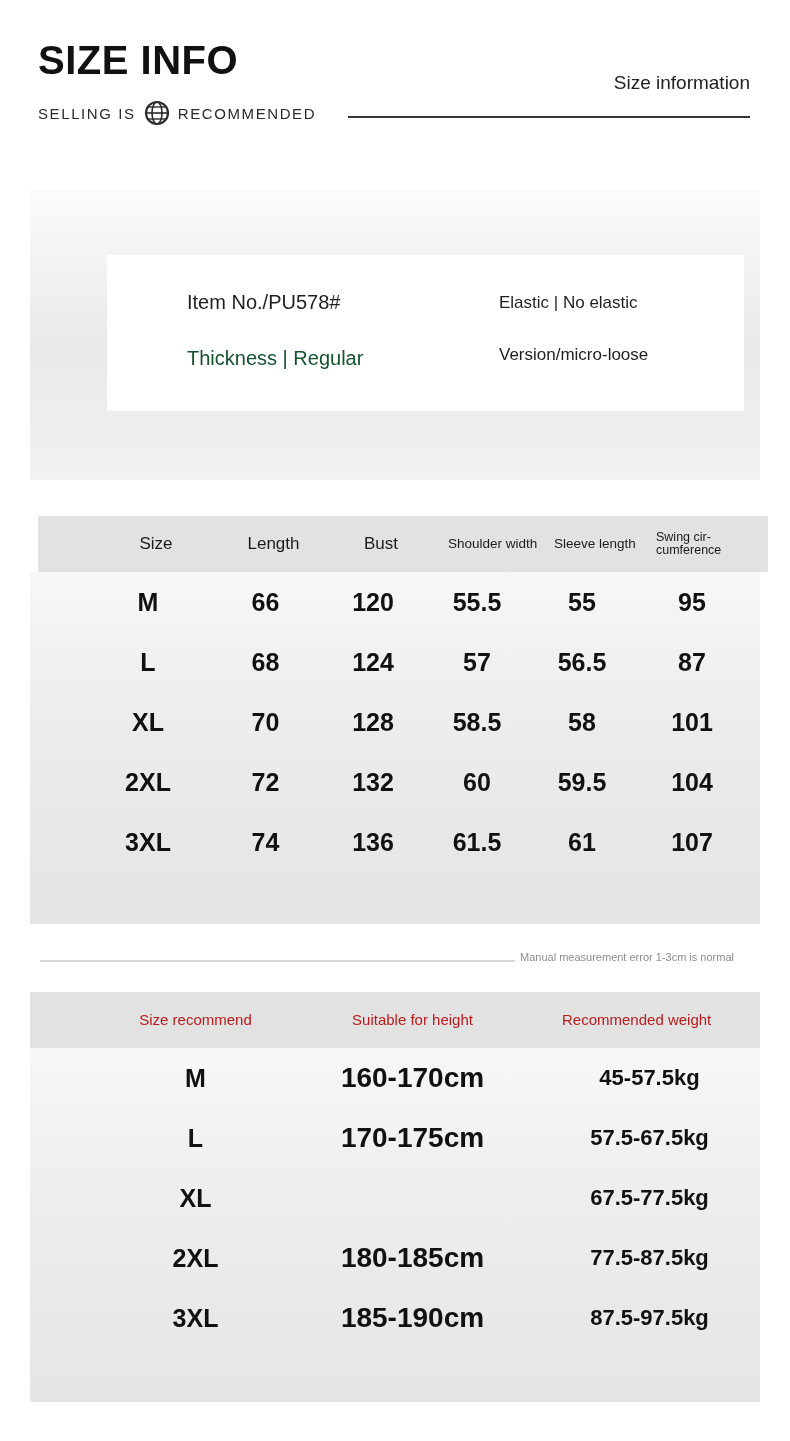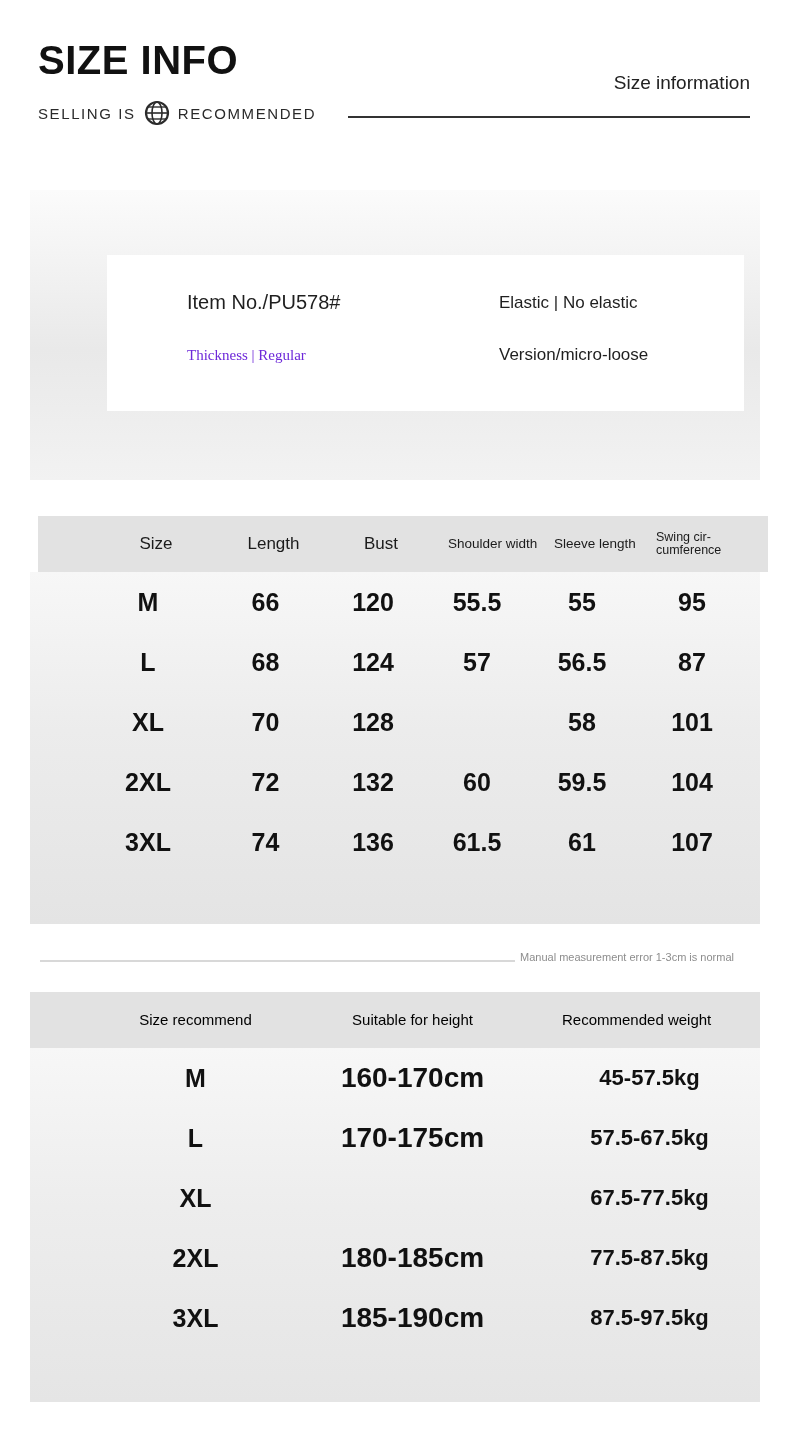--- a/index.html
+++ b/index.html
@@ -77,21 +77,21 @@
     background: #ffffff;
   }
   .info-cell {
     position: absolute;
     font-size: 17px;
     color: #1f1f1f;
     white-space: nowrap;
   }
   .info-item-no { left: 80px; top: 36px; font-size: 20px; }
   .info-elastic { left: 392px; top: 38px; font-size: 17px; }
-  .info-thickness { left: 80px; top: 92px; font-size: 15px; color: #6d28d9; font-family: Liberation Serif, serif; }
+  .info-thickness { left: 80px; top: 92px; font-size: 20px; color: #14532d; }
   .info-version { left: 392px; top: 90px; font-size: 17px; }
 
   
   .size-table {
     position: absolute;
     left: 30px; top: 516px;
     width: 730px;
     height: 408px;
   }
   .size-head {
@@ -180,21 +180,21 @@
   .rec-head {
     position: relative;
     width: 730px; height: 56px;
     background: #e2e2e2;
   }
   .rec-head .cell {
     position: absolute;
     top: 0; height: 56px;
     display: flex; align-items: center;
     font-size: 15px;
-    color: #000000;
+    color: #b91c1c;
     line-height: 1.1;
   }
   .rec-body {
     position: relative;
     width: 730px; height: 354px;
     background: linear-gradient(180deg, #f7f7f7 0%, #ededed 45%, #e5e5e5 100%);
   }
   .rec-row { position: relative; width: 730px; height: 60px; }
   .rec-row .cell {
     position: absolute; top: 0; height: 60px;
@@ -264,20 +264,21 @@
         <div class="cell c1">68</div>
         <div class="cell c2">124</div>
         <div class="cell c3">57</div>
         <div class="cell c4">56.5</div>
         <div class="cell c5">87</div>
       </div>
       <div class="size-row">
         <div class="cell c0">XL</div>
         <div class="cell c1">70</div>
         <div class="cell c2">128</div>
+        <div class="cell c3">58.5</div>
         <div class="cell c4">58</div>
         <div class="cell c5">101</div>
       </div>
       <div class="size-row">
         <div class="cell c0">2XL</div>
         <div class="cell c1">72</div>
         <div class="cell c2">132</div>
         <div class="cell c3">60</div>
         <div class="cell c4">59.5</div>
         <div class="cell c5">104</div>

